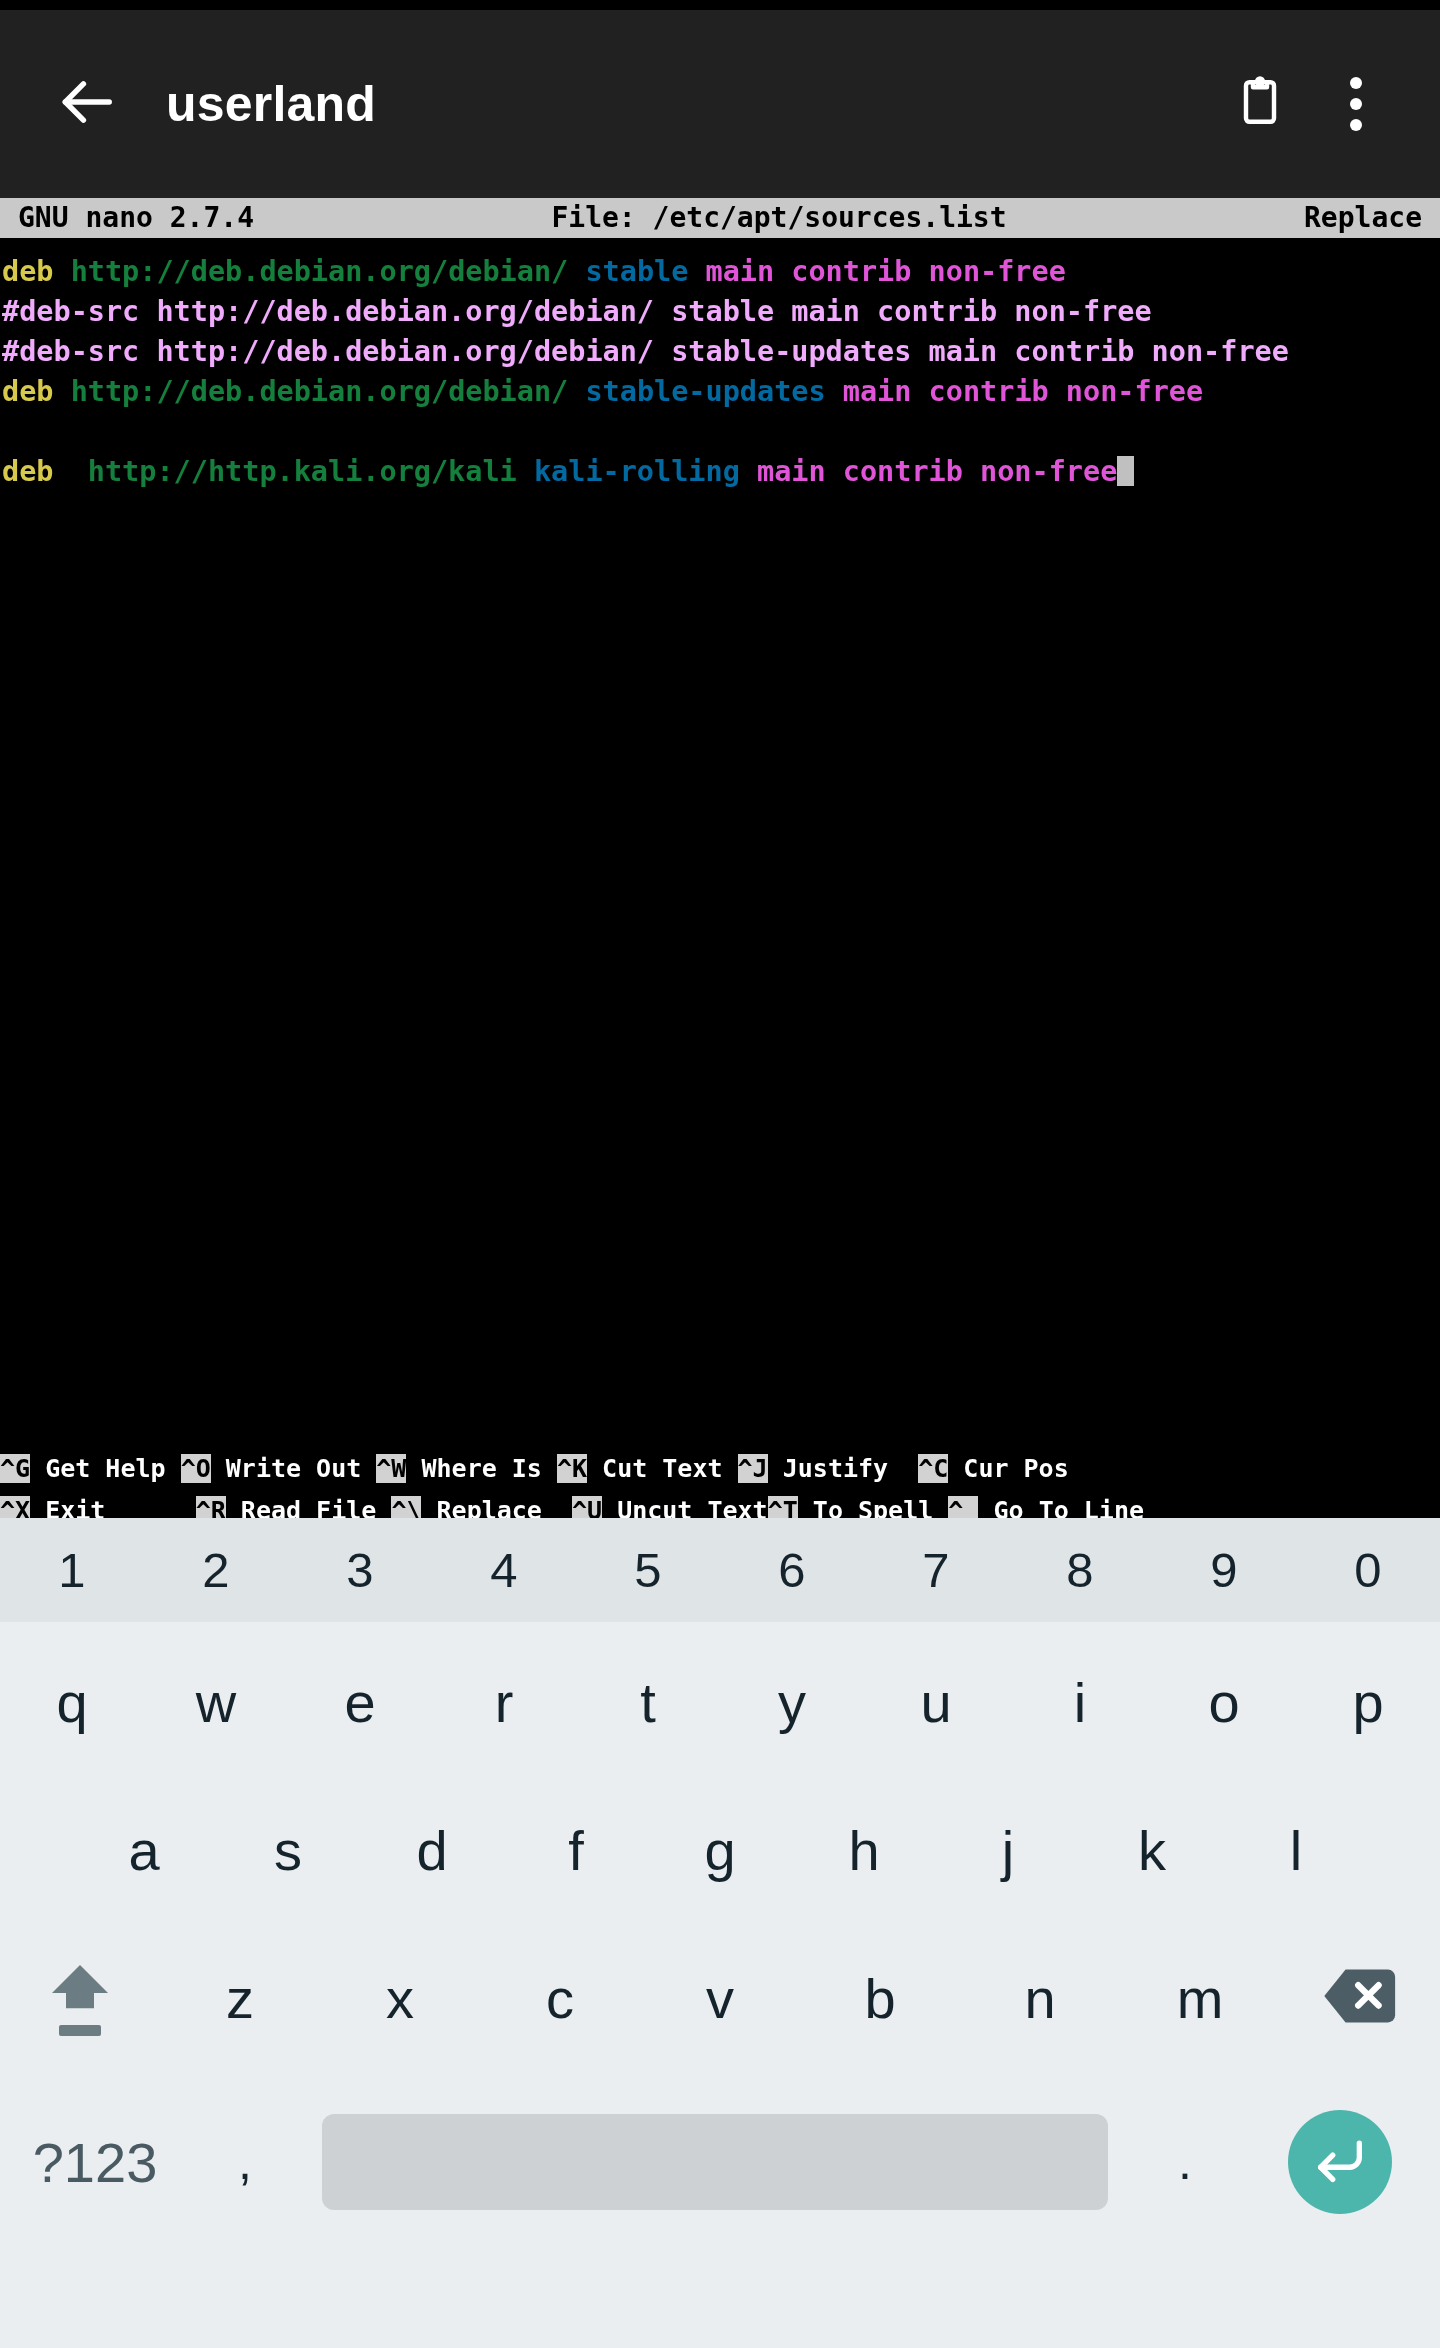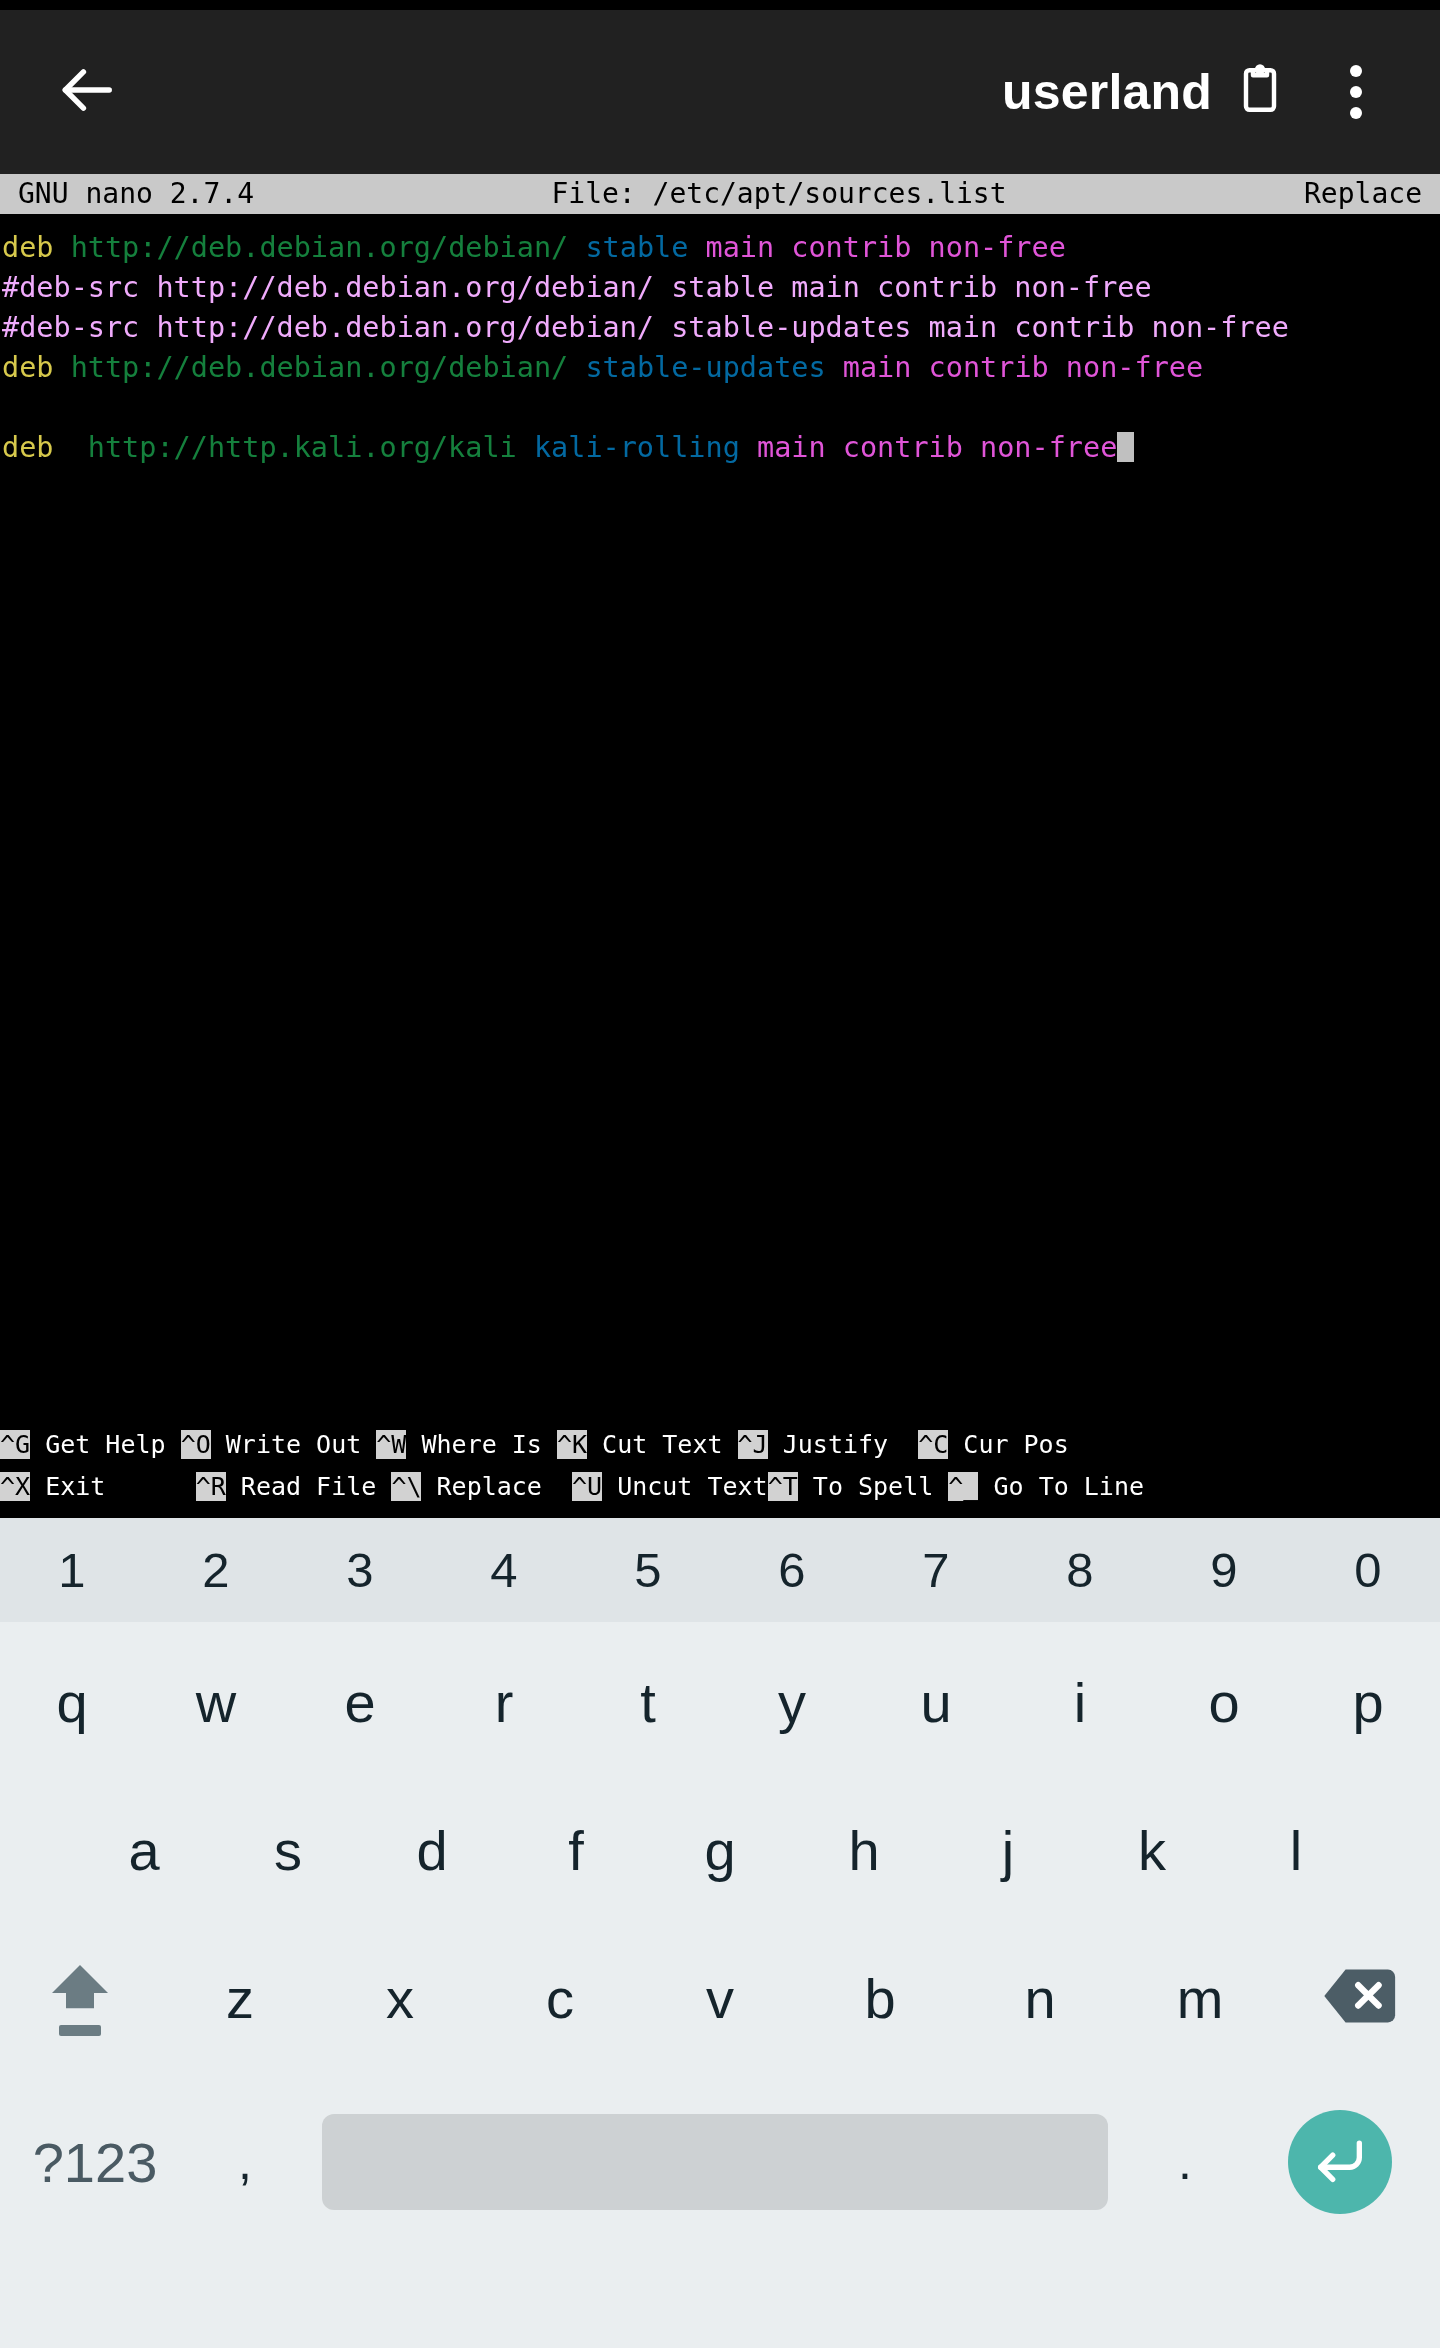--- a/index.html
+++ b/index.html
@@ -10,40 +10,40 @@
     font-family:"Liberation Sans", sans-serif;
     overflow:hidden;
   }
   #screen { position:relative; width:1440px; height:2348px; background:#000; }
 
   
   .status-strip { height:10px; background:#000; width:100%; }
 
   
   .app-bar {
-    height:164px; background:#212121;
+    height:188px; background:#212121;
     display:flex; align-items:center;
     padding:0 36px 0 44px;
-    text-align:right;
   }
   .back-btn { width:84px; height:84px; display:flex; align-items:center; justify-content:center; flex:0 0 auto; }
   .app-title {
     color:#ffffff; font-size:50px; font-weight:700;
     margin-left:38px; letter-spacing:.2px; white-space:nowrap; flex:1 1 auto;
   }
   .bar-icon { width:96px; height:96px; display:flex; align-items:center; justify-content:center; flex:0 0 auto; }
   .dots { display:flex; flex-direction:column; align-items:center; gap:9px; }
   .dots i { display:block; width:12px; height:12px; border-radius:50%; background:#fff; }
 
   
   .nano {
     position:relative;
     background:#000;
     height:1338px;
     font-family:"DejaVu Sans Mono","Liberation Mono",monospace;
+    font-weight:bold;
   }
   .nano-titlebar {
     height:40px; background:#c9c9c9; color:#000;
     font-size:28px; line-height:40px; letter-spacing:0px;
     display:flex; align-items:center; white-space:pre;
     font-family:"DejaVu Sans Mono","Liberation Mono",monospace;
   }
   .nt-left { padding-left:18px; }
   .nt-mid  { flex:1 1 auto; text-align:center; }
   .nt-right{ padding-right:18px; }

